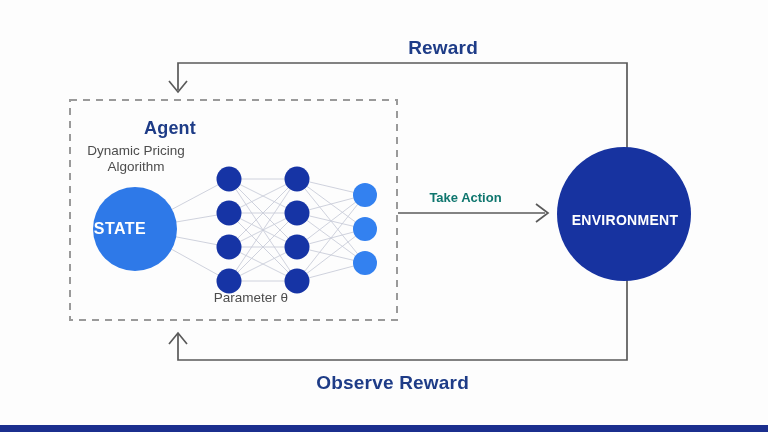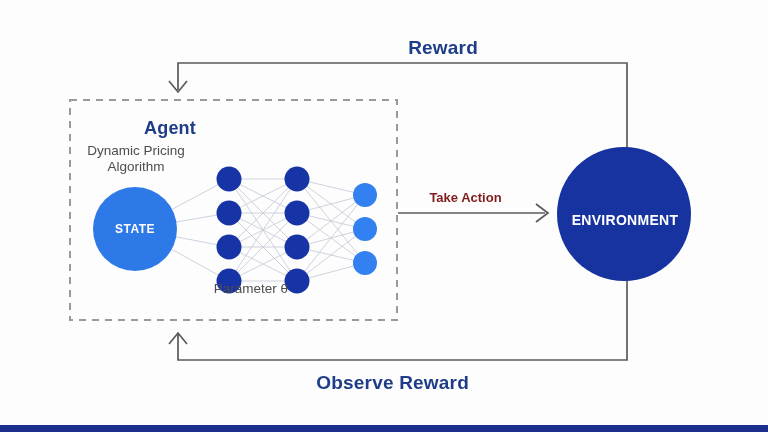--- a/index.html
+++ b/index.html
@@ -8,26 +8,26 @@
     background:#fdfdfd;
     font-family:"Liberation Sans","DejaVu Sans",sans-serif;
   }
   .stage{position:absolute;inset:0;width:768px;height:432px;}
   svg{position:absolute;left:0;top:0;}
   .lbl{position:absolute;text-align:center;}
   .lbl-navy{color:#1e3c87;font-weight:bold;text-align:right;}
   .lbl-big{font-size:19px;letter-spacing:.2px;}
   .lbl-head{font-size:18px;letter-spacing:.2px;}
   .lbl-gray{color:#4d4d4d;font-size:13.5px;line-height:1.22;}
-  .lbl-small-navy{color:#7f1d1d;font-weight:bold;font-size:13px;}
+  .lbl-small-navy{color:#0f766e;font-weight:bold;font-size:13px;}
   .circle-text{
     position:absolute;display:flex;align-items:center;justify-content:center;
     color:#ffffff;font-weight:bold;
   }
-  .state-text{left:93px;top:187px;width:84px;height:84px;font-size:12px;letter-spacing:.5px;}
+  .state-text{left:78px;top:187px;width:84px;height:84px;font-size:16px;letter-spacing:.5px;}
   .env-text{left:556px;top:153px;width:138px;height:134px;font-size:14px;letter-spacing:.3px;}
   .bottom-bar{position:absolute;left:0;bottom:0;width:768px;height:7px;background:#1b2f8e;}
 </style>
 </head>
 <body>
 
 <div class="stage">
 
   <svg width="768" height="432" viewBox="0 0 768 432">
 
@@ -93,21 +93,21 @@
 
   <div class="lbl lbl-navy lbl-big" style="left:308px;top:37px;width:170px;">Reward</div>
 
   <div class="lbl lbl-navy lbl-head" style="left:76px;top:118px;width:120px;">Agent</div>
 
   <div class="lbl lbl-gray" style="left:72px;top:143px;width:128px;">Dynamic Pricing Algorithm</div>
 
 
   <div class="circle-text state-text">STATE</div>
 
-  <div class="lbl lbl-gray" style="left:191px;top:281px;width:120px;">Parameter θ</div>
+  <div class="lbl lbl-gray" style="left:191px;top:290px;width:120px;">Parameter θ</div>
 
   <div class="lbl lbl-small-navy" style="left:398px;top:190px;width:135px;">Take Action</div>
 
   <div class="circle-text env-text">ENVIRONMENT</div>
 
   <div class="lbl lbl-navy lbl-big" style="left:299px;top:372px;width:170px;">Observe Reward</div>
 
   <div class="bottom-bar"></div>
 </div>
 

